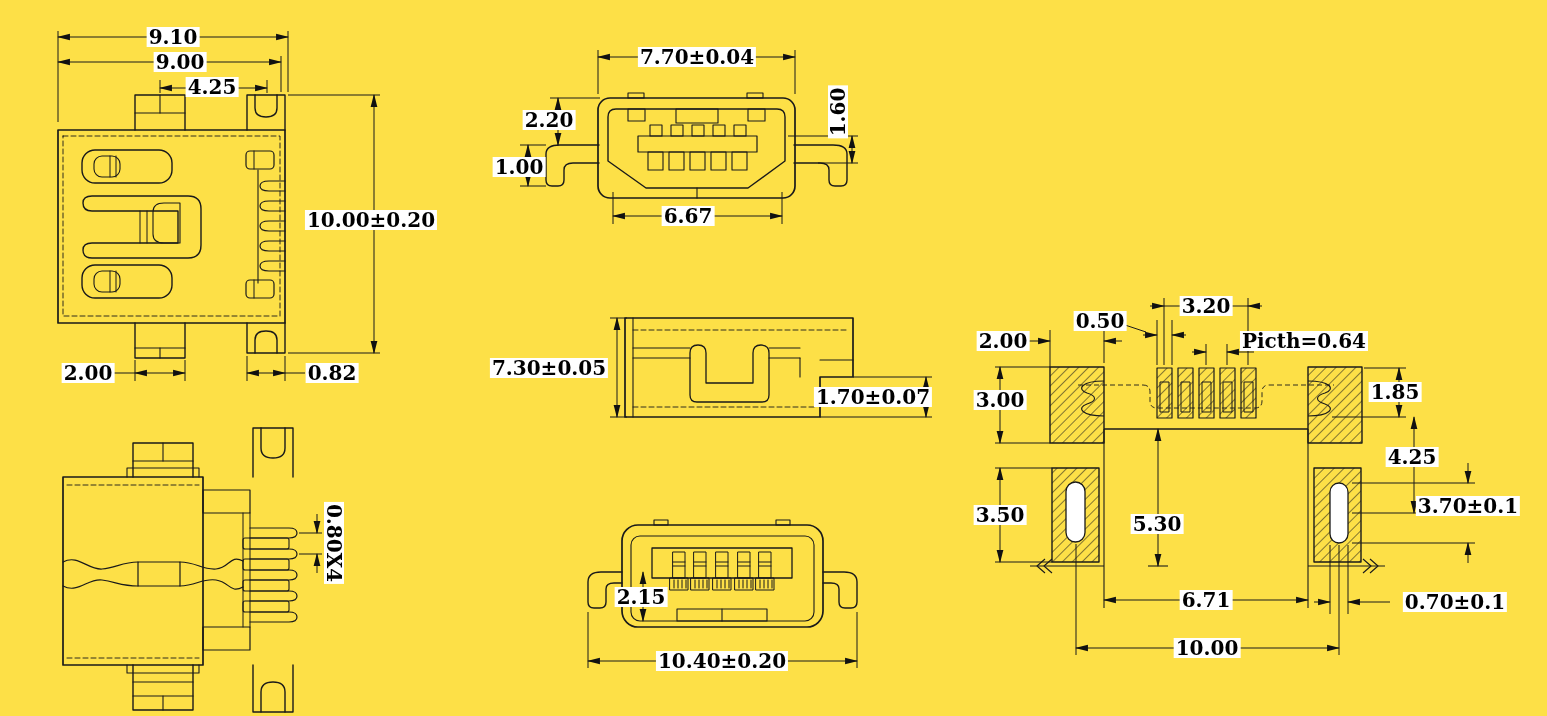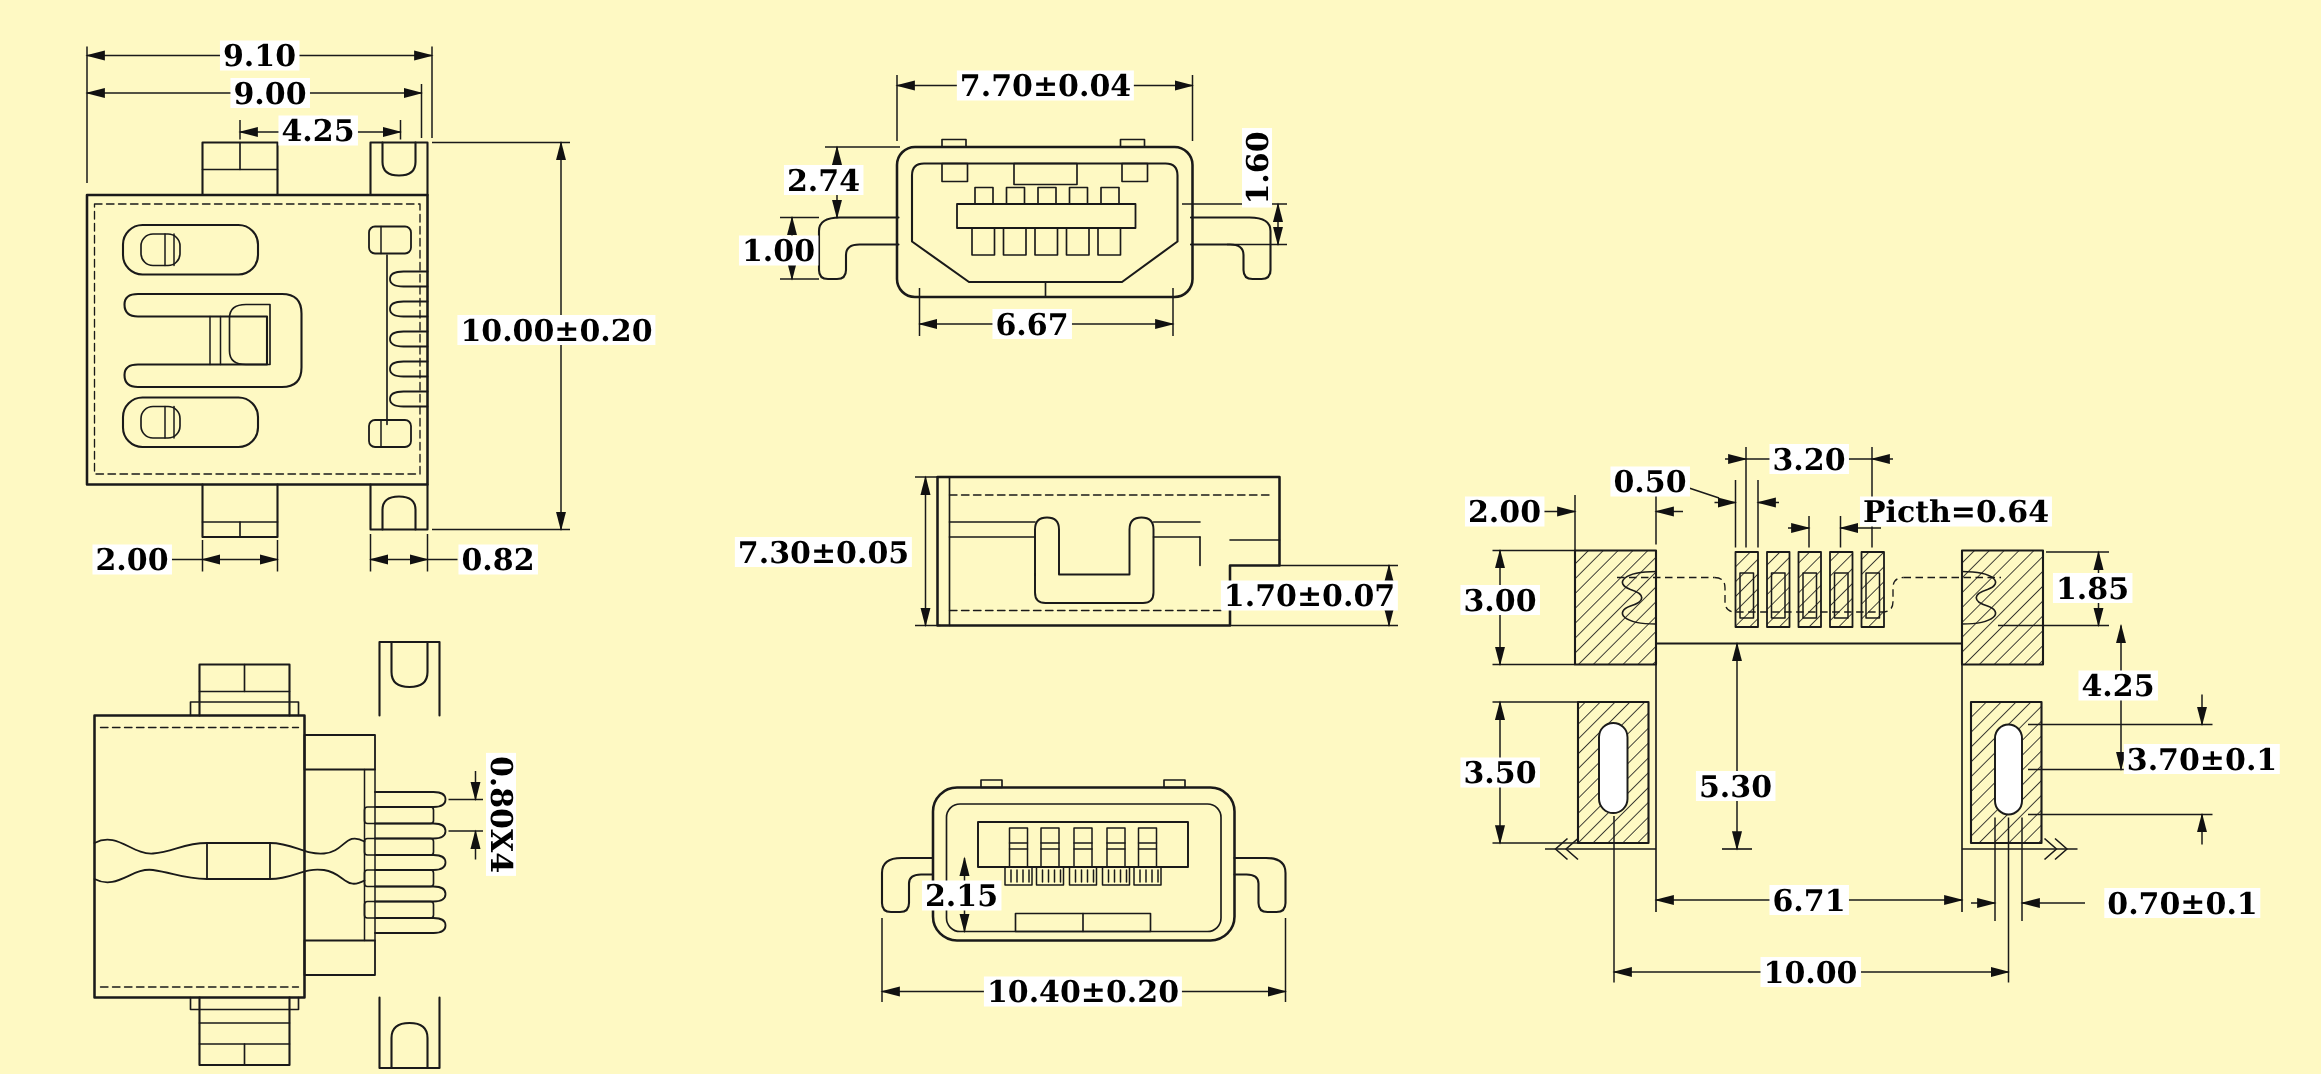--- a/index.html
+++ b/index.html
@@ -1,16 +1,16 @@
 <!DOCTYPE html>
 <html><head>
 <meta charset="utf-8">
 <style>
   html,body{margin:0;padding:0;background:#fff;}
-  #stage{position:relative;width:1547px;height:716px;background:#fef9c3;overflow:hidden;
+  #stage{position:relative;width:1547px;height:716px;background:#fde047;overflow:hidden;
          font-family:"DejaVu Serif","Liberation Serif",serif;}
   svg{position:absolute;left:0;top:0;}
   .lbl{position:absolute;transform:translate(-50%,-50%);font-weight:bold;font-size:20px;
        color:#000;background:#fff;line-height:1;white-space:nowrap;padding:0 2px;}
   .lbl.rot-ccw{transform:translate(-50%,-50%) rotate(-90deg);}
   .lbl.rot-cw{transform:translate(-50%,-50%) rotate(90deg);}
 </style>
 </head>
 <body>
 
@@ -367,21 +367,21 @@
 <div class="lbl" style="left:173px;top:37px">9.10</div>
 <div class="lbl" style="left:180px;top:62px">9.00</div>
 <div class="lbl" style="left:212px;top:87px">4.25</div>
 <div class="lbl" style="left:371px;top:220px">10.00±0.20</div>
 <div class="lbl" style="left:88px;top:373px">2.00</div>
 <div class="lbl" style="left:332px;top:373px">0.82</div>
 
 <div class="lbl rot-cw" style="left:334px;top:543px">0.80X4</div>
 
 <div class="lbl" style="left:697px;top:57px">7.70±0.04</div>
-<div class="lbl" style="left:549px;top:120px">2.74</div>
+<div class="lbl" style="left:549px;top:120px">2.20</div>
 <div class="lbl" style="left:519px;top:167px">1.00</div>
 <div class="lbl" style="left:688px;top:216px">6.67</div>
 <div class="lbl rot-ccw" style="left:838px;top:112px">1.60</div>
 
 <div class="lbl" style="left:549px;top:368px">7.30±0.05</div>
 <div class="lbl" style="left:873px;top:397px">1.70±0.07</div>
 
 <div class="lbl" style="left:641px;top:597px">2.15</div>
 <div class="lbl" style="left:722px;top:661px">10.40±0.20</div>
 

